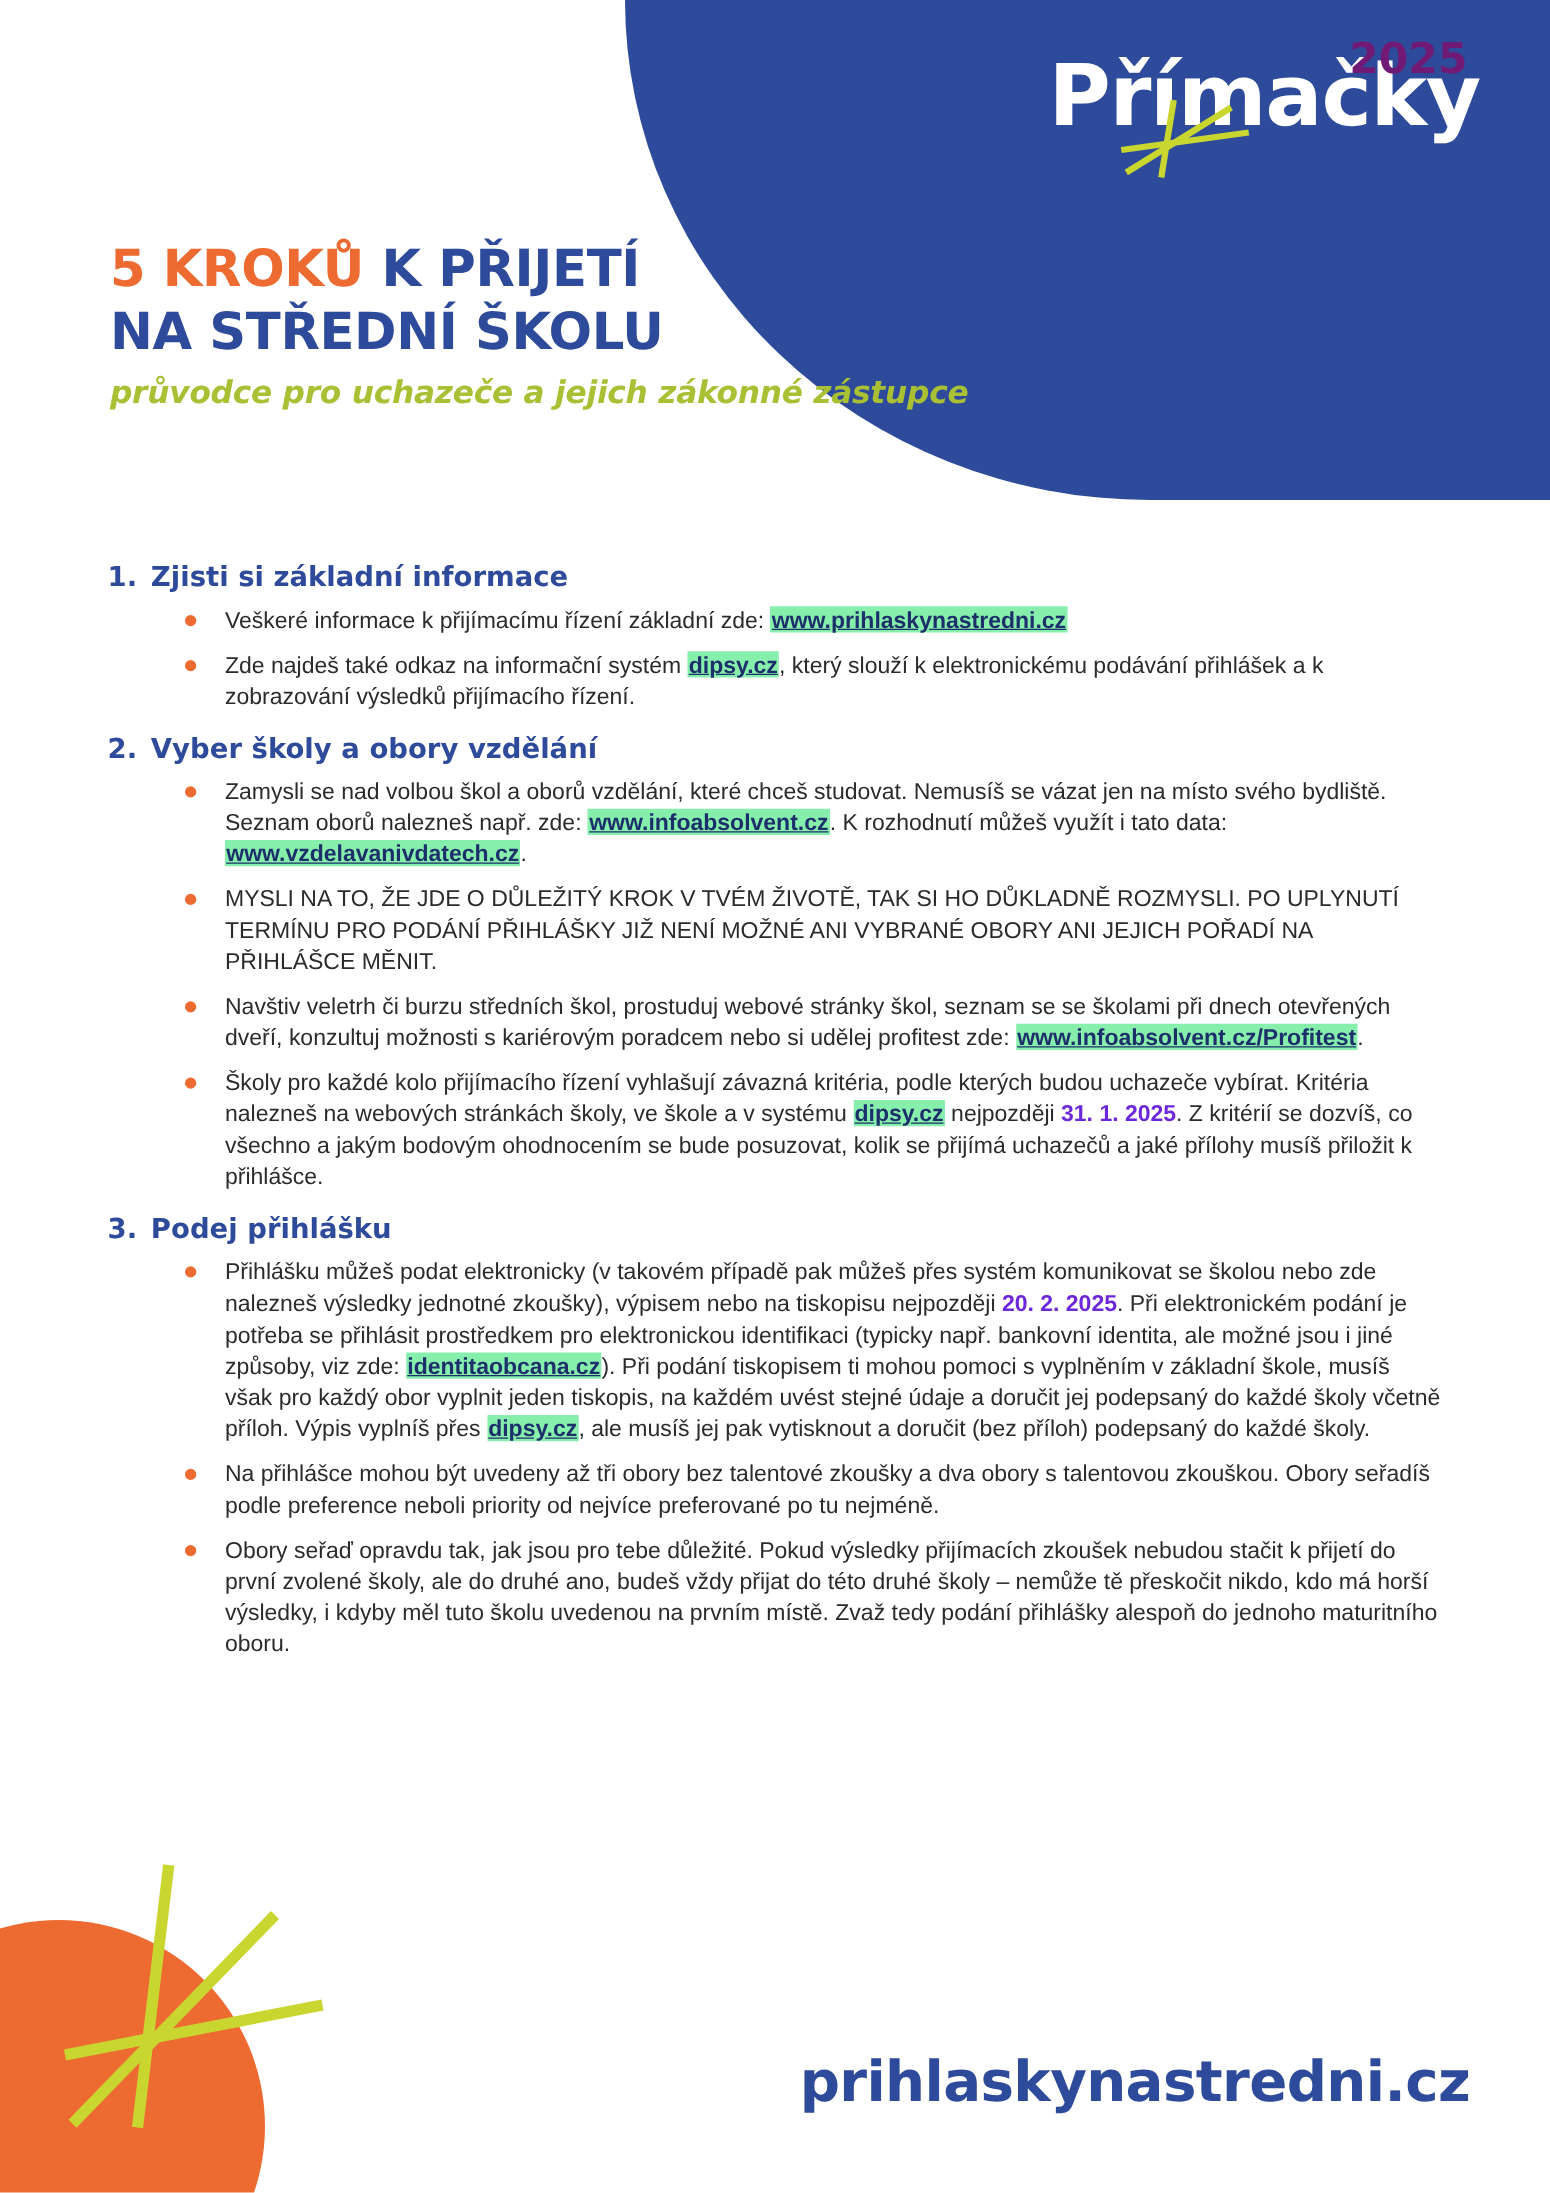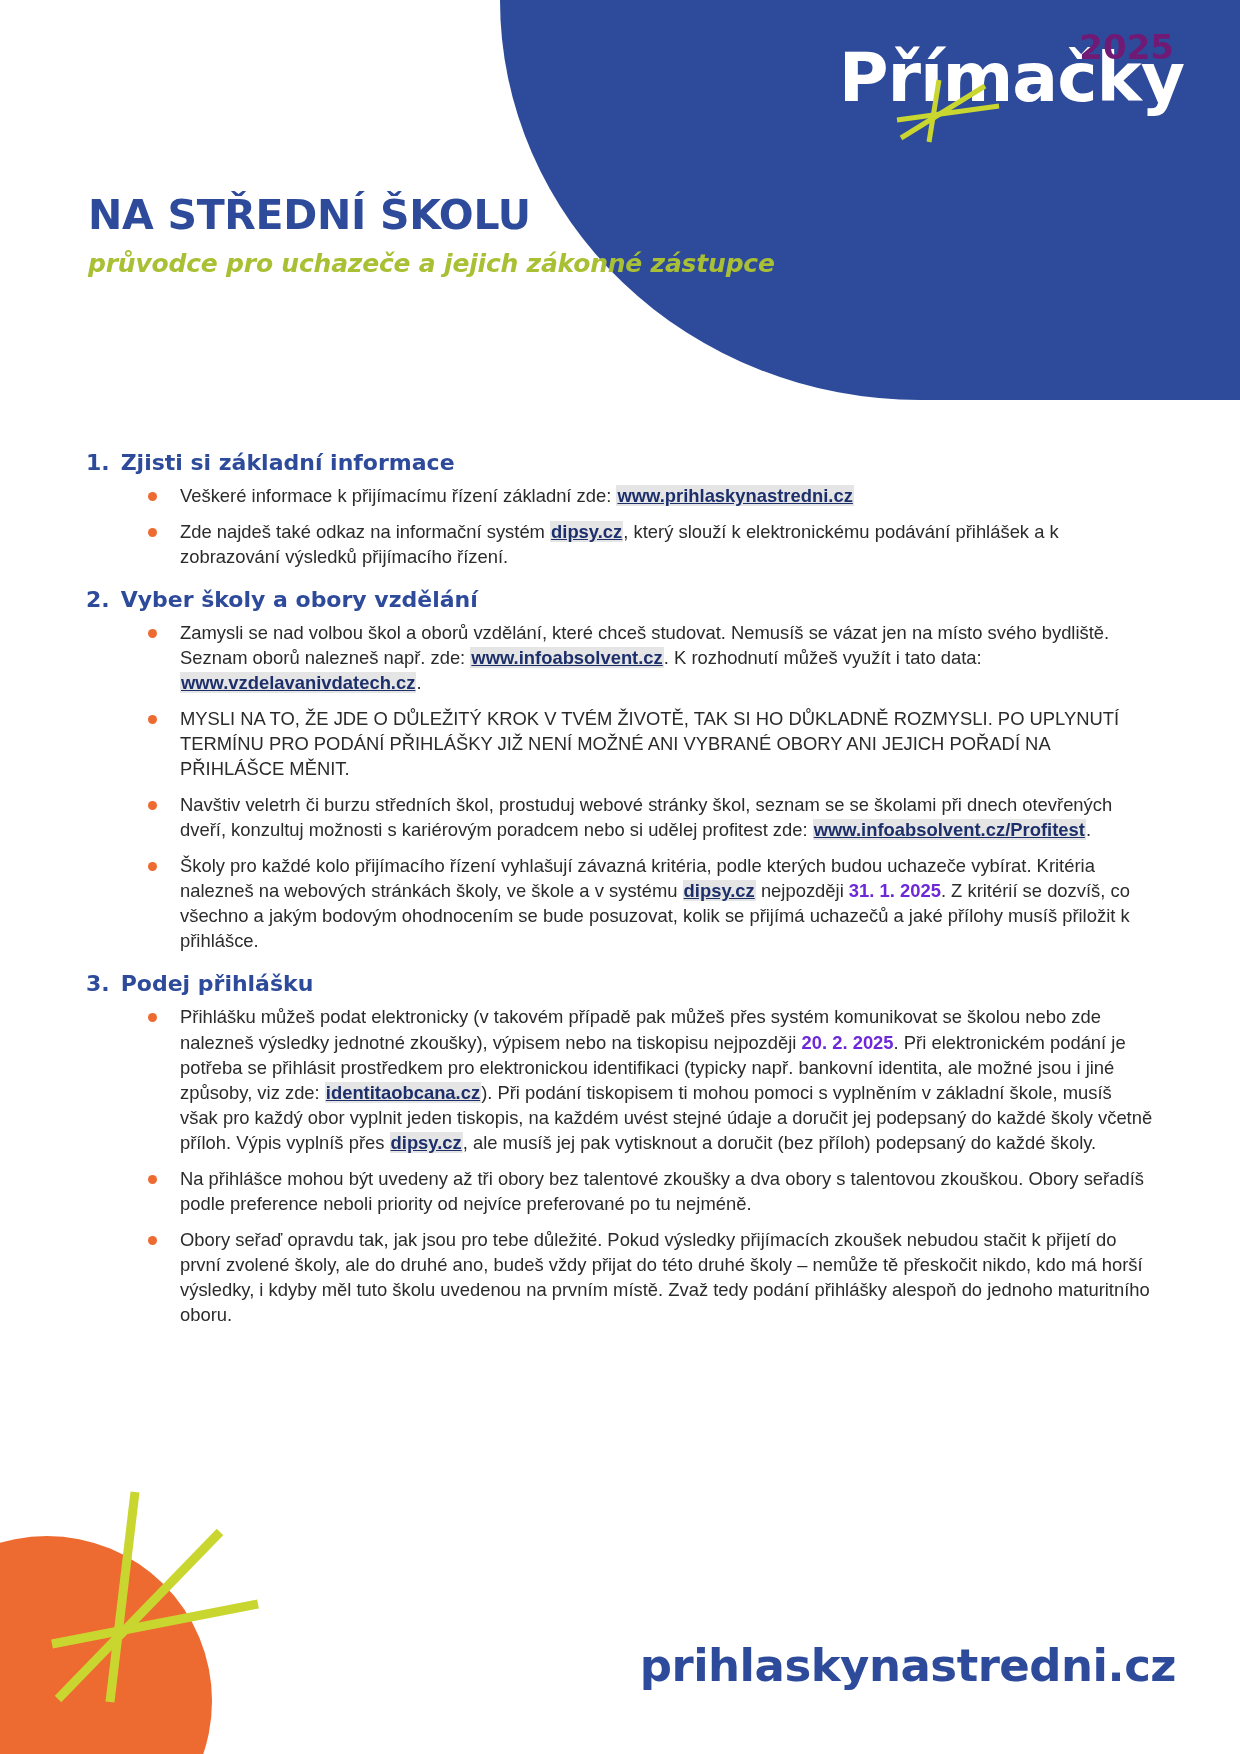--- a/index.html
+++ b/index.html
@@ -146,21 +146,21 @@
     position: absolute;
     left: 4px;
     top: 9px;
     width: 9px;
     height: 9px;
     border-radius: 50%;
     background: #ed6a30;
   }
   a.lnk {
     color: #1d2f6b;
-    background: #e5e5e5;
+    background: #86efac;
     text-decoration: underline;
     font-weight: bold;
     padding: 0 1px;
   }
   .date {
     color: #6d28d9;
     font-weight: bold;
   }
 
   
@@ -192,20 +192,23 @@
   </svg>
 </div>
 
 <svg class="footer-mark" viewBox="0 0 230 240">
   <path d="M12 170 L218 130" stroke="#c9d630" stroke-width="9" fill="none"></path>
   <path d="M95 18 L70 228" stroke="#c9d630" stroke-width="9" fill="none"></path>
   <path d="M18 225 L180 58" stroke="#c9d630" stroke-width="9" fill="none"></path>
 </svg>
 
 <div class="title-wrap">
+  <div class="title-line">
+    <span class="title-accent">5 KROKŮ</span><span> K PŘIJETÍ</span>
+  </div>
   <div class="title-line">NA STŘEDNÍ ŠKOLU</div>
   <div class="subtitle">průvodce pro uchazeče a jejich zákonné zástupce</div>
 </div>
 
 <div class="content" id="content-root">
     <div class="step">
       <div class="step-head">
         <span class="step-num">1.</span>
         <span>Zjisti si základní informace</span>
       </div>

